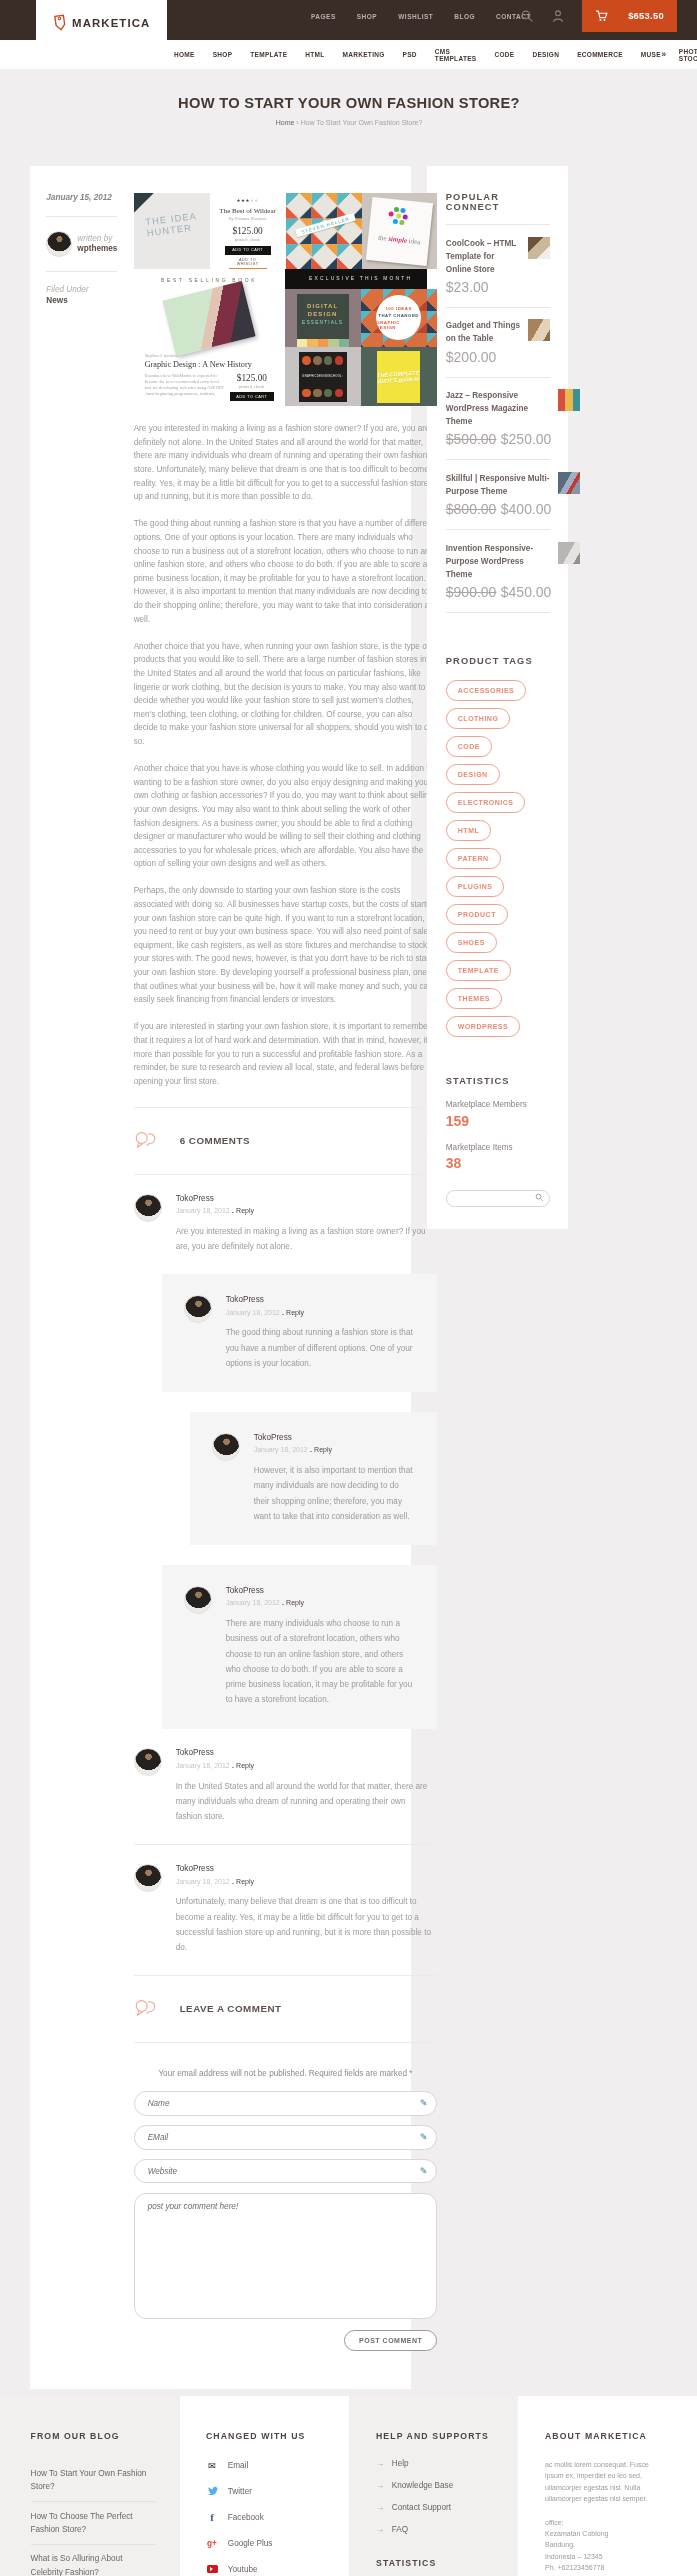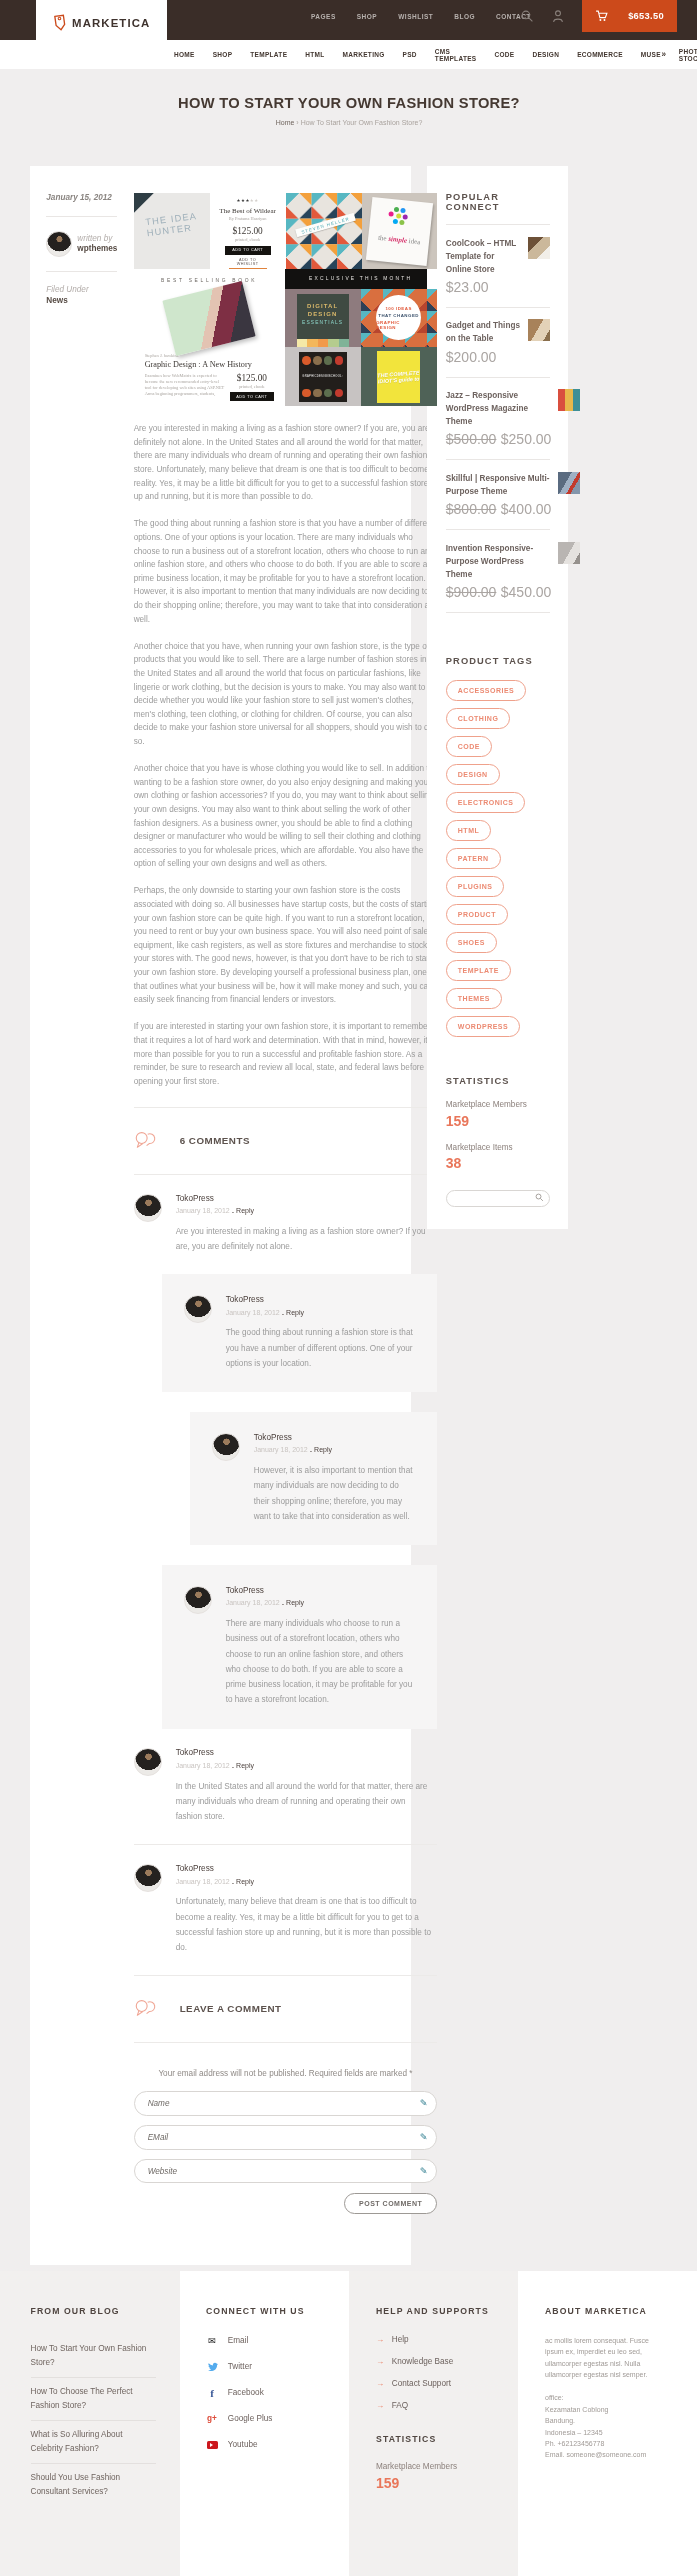--- a/index.html
+++ b/index.html
@@ -29,21 +29,21 @@
   .menubar .more { position:absolute; right:32px; color:#42362f; font-size:8.2px; font-weight:bold; }
 
   
   .pagehead { height:97px; text-align:center; padding-top:26px; }
   .pagehead h1 { font-size:14.7px; color:#453932; letter-spacing:0.3px; font-weight:bold; }
   .breadcrumb { margin-top:7.6px; font-size:7px; color:#a9a29d; }
   .breadcrumb .home { color:#6f645d; }
 
   
   .wrap { display:flex; padding:0 30px 6.5px 30px; align-items:flex-start; }
-  .card { width:381px; background:#fff; display:flex; padding-bottom:51px; }
+  .card { width:381px; background:#fff; display:flex; padding-bottom:38px; }
   .meta-col { width:154px; padding:27px 16.3px 0 16.3px; }
   .meta-date { font-style:italic; font-weight:bold; font-size:8.2px; color:#8a8581; }
   .meta-div { height:0.5px; background:#e9e6e4; margin:14px 0; }
   .author-row { display:flex; align-items:center; gap:5px; }
   .avatar { width:26px; height:26px; border-radius:50%; flex:0 0 auto;
             background: radial-gradient(circle at 52% 30%, #9c7b5c 0 14%, #24211f 15% 58%, #eceae7 59%);
             border:0.5px solid #e2dedb; }
   .meta-label { font-style:italic; font-size:8.2px; color:#b3adaa; }
   .meta-strong { font-weight:bold; font-size:8.2px; color:#564b44; margin-top:1.6px; }
 
@@ -493,20 +493,23 @@
           <span class="pen">✎</span>
         </div>
         <div class="fld">
           <input type="text" placeholder="EMail" style="">
           <span class="pen">✎</span>
         </div>
         <div class="fld">
           <input type="text" placeholder="Website" style="">
           <span class="pen">✎</span>
         </div>
+        <div class="fld">
+          <textarea placeholder="post your comment here!" style=""></textarea>
+        </div>
         <div class="submit-row">
           <button class="post-btn">POST COMMENT</button>
         </div>
       </form>
 
     </div>
   </div>
 
   <div class="sidebar">
     <div class="sb-title">POPULAR CONNECT</div>
@@ -600,21 +603,21 @@
     <div class="f-blog-div"></div>
     <div class="f-blog-item">How To Choose The Perfect Fashion Store?</div>
     <div class="f-blog-div"></div>
     <div class="f-blog-item">What is So Alluring About Celebrity Fashion?</div>
     <div class="f-blog-div"></div>
     <div class="f-blog-item">Should You Use Fashion Consultant Services?</div>
 
   </div>
 
   <div class="fcol fc2">
-    <div class="f-title">CONNECT WITH US</div>
+    <div class="f-title">CHANGED WITH US</div>
     <div class="social-item">
       <span class="social-ico ico-mail">✉</span>
       <span>Email</span>
     </div>
     <div class="social-item">
       <span class="social-ico">
         <svg width="11" height="9.3" viewBox="0 0 24 20">
             <path fill="#55acee" d="M23.4 2.4c-.8.4-1.7.7-2.6.8A4.5 4.5 0 0 0 13 7.3 12.8 12.8 0 0 1 3.8 2.6a4.5 4.5 0 0 0 1.4 6 4.4 4.4 0 0 1-2-.6v.1a4.5 4.5 0 0 0 3.6 4.4 4.6 4.6 0 0 1-2 .1 4.5 4.5 0 0 0 4.2 3.1A9 9 0 0 1 2.3 17.6 12.7 12.7 0 0 0 9.2 19.6c8.3 0 12.8-6.9 12.8-12.8v-.6c.9-.6 1.6-1.4 2.2-2.3-.8.4-1.7.6-2.8.5z"></path>
           </svg>
       </span>

